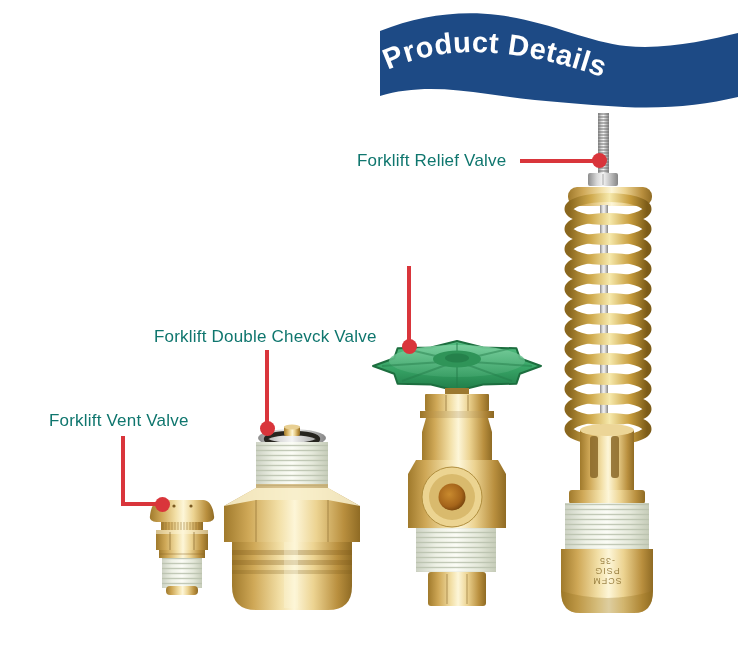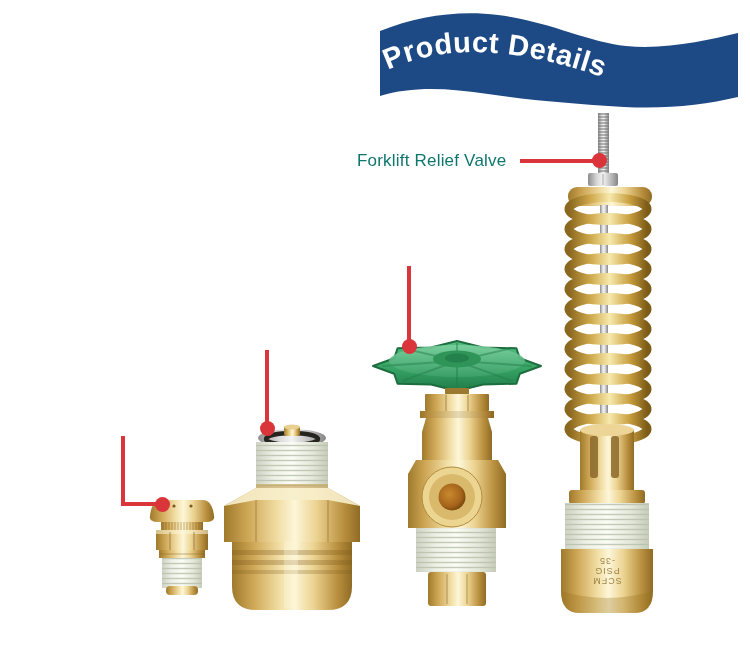--- a/index.html
+++ b/index.html
@@ -191,20 +191,22 @@
     <rect x="13" y="390" width="84" height="46" fill="url(#threadP)"></rect>
     <path d="M9,436 L101,436 L101,478 Q101,500 82,500 L28,500 Q9,500 9,478 Z" fill="url(#brassH)"></path>
     <path d="M9,478 Q55,492 101,478 Q101,500 82,500 L28,500 Q9,500 9,478 Z" fill="#96701f" opacity=".3"></path>
     <g transform="rotate(180 55 457)" font-size="9" fill="#8f7434" opacity=".85" text-anchor="middle" letter-spacing="1">
       <text x="55" y="449">SCFM</text>
       <text x="55" y="459">PSIG</text>
       <text x="55" y="469">-35</text>
     </g>
   </svg>
 
+  <div class="plabel" style="left:49px;top:411px">Forklift Vent Valve</div>
+  <div class="plabel" style="left:154px;top:327px">Forklift Double Chevck Valve</div>
   <div class="plabel" style="left:357px;top:151px">Forklift Relief Valve</div>
 
   <div class="leader" style="left:121px;top:436px;width:4px;height:70px"></div>
   <div class="leader" style="left:121px;top:502px;width:38px;height:4px"></div>
   <div class="dot" style="left:155px;top:497px"></div>
 
   <div class="leader" style="left:265px;top:350px;width:4px;height:74px"></div>
   <div class="dot" style="left:260px;top:421px"></div>
 
   <div class="leader" style="left:407px;top:266px;width:4px;height:76px"></div>

